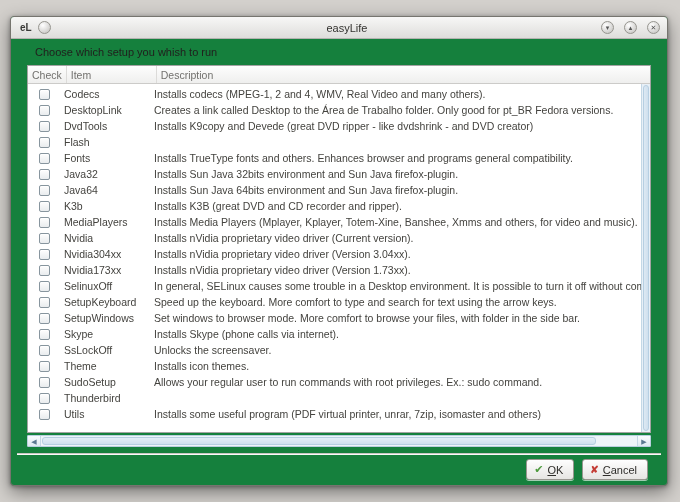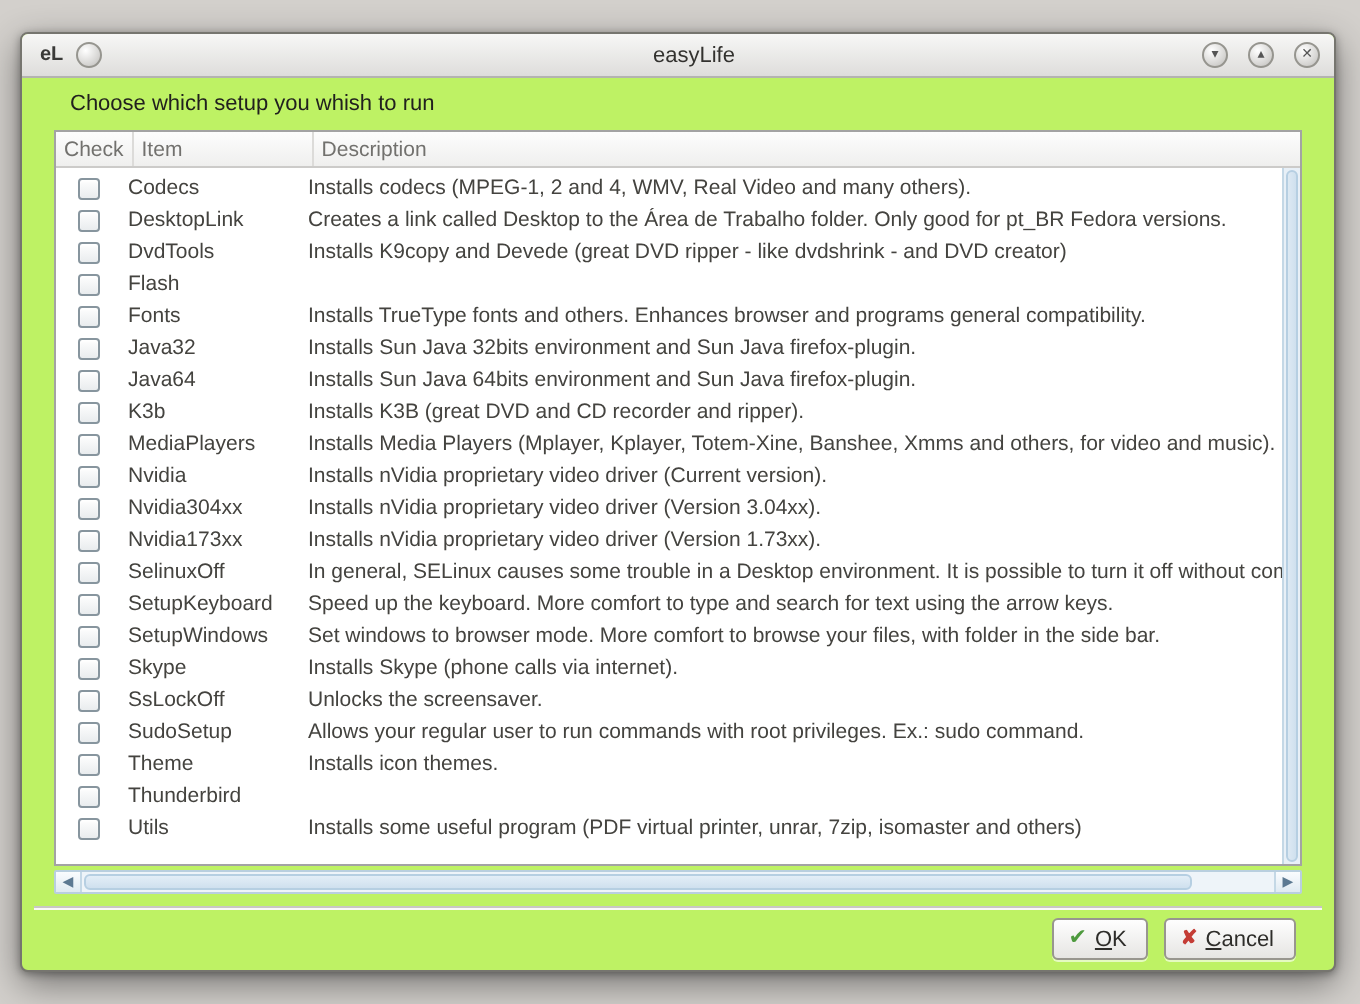--- a/index.html
+++ b/index.html
@@ -5,21 +5,21 @@
   * { box-sizing: border-box; }
   html,body { margin:0; padding:0; }
   body {
     width:680px; height:502px;
     background:#d3d0cc;
     font-family:"Liberation Sans", sans-serif;
     position:relative; overflow:hidden;
   }
   .window {
     position:absolute; left:10px; top:16px; width:658px; height:470px;
-    background:#bef264;
+    background:#15803d;
     border:1px solid #76756f; border-radius:4px;
     box-shadow:0 6px 18px rgba(0,0,0,.45), 0 1px 4px rgba(0,0,0,.35);
     display:flex; flex-direction:column;
   }
   
   .titlebar {
     flex:0 0 22px; position:relative;
     display:flex; align-items:center;
     background:linear-gradient(#f7f7f6,#dedddb);
     border-bottom:1px solid #b4b3b0;
@@ -264,29 +264,29 @@
     <div class="td-check">
       <span class="checkbox"></span>
     </div>
     <div class="td-item">SsLockOff</div>
     <div class="td-desc">Unlocks the screensaver.</div>
   </div>
             <div class="tr">
     <div class="td-check">
       <span class="checkbox"></span>
     </div>
+    <div class="td-item">Theme</div>
+    <div class="td-desc">Installs icon themes.</div>
+  </div>
+            <div class="tr">
+    <div class="td-check">
+      <span class="checkbox"></span>
+    </div>
     <div class="td-item">SudoSetup</div>
     <div class="td-desc">Allows your regular user to run commands with root privileges. Ex.: sudo command.</div>
-  </div>
-            <div class="tr">
-    <div class="td-check">
-      <span class="checkbox"></span>
-    </div>
-    <div class="td-item">Theme</div>
-    <div class="td-desc">Installs icon themes.</div>
   </div>
             <div class="tr">
     <div class="td-check">
       <span class="checkbox"></span>
     </div>
     <div class="td-item">Thunderbird</div>
   </div>
             <div class="tr">
     <div class="td-check">
       <span class="checkbox"></span>

